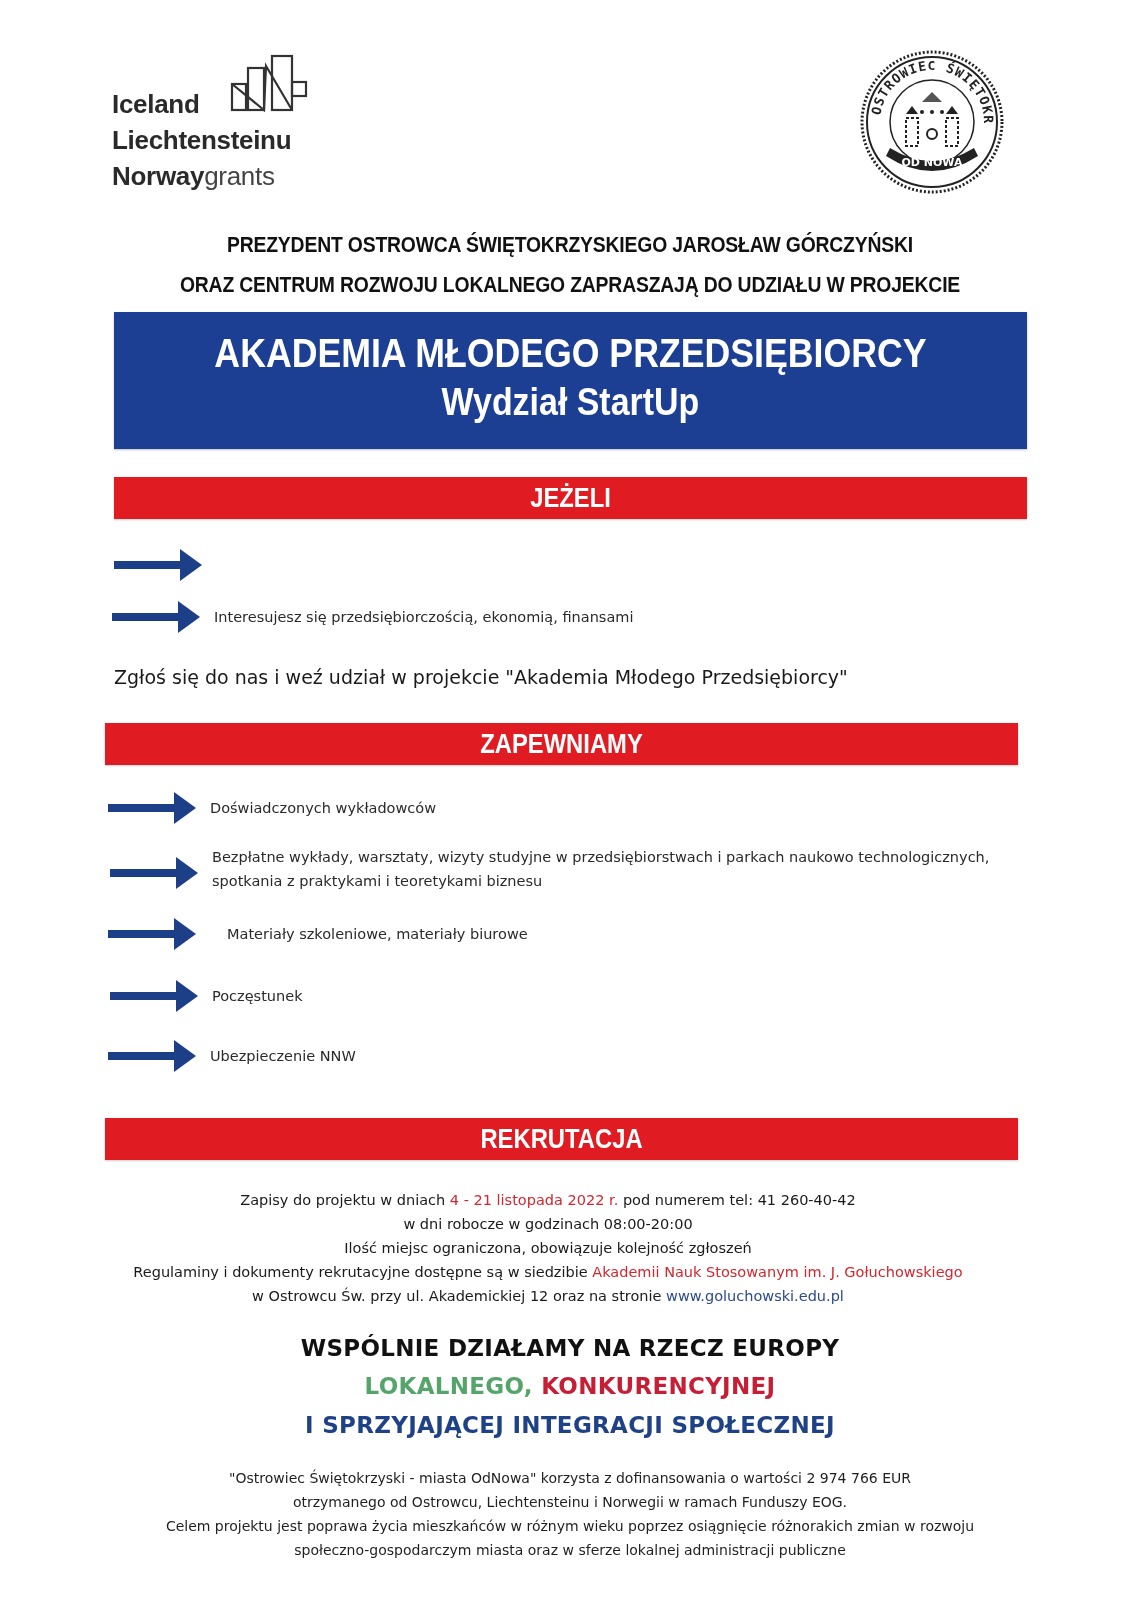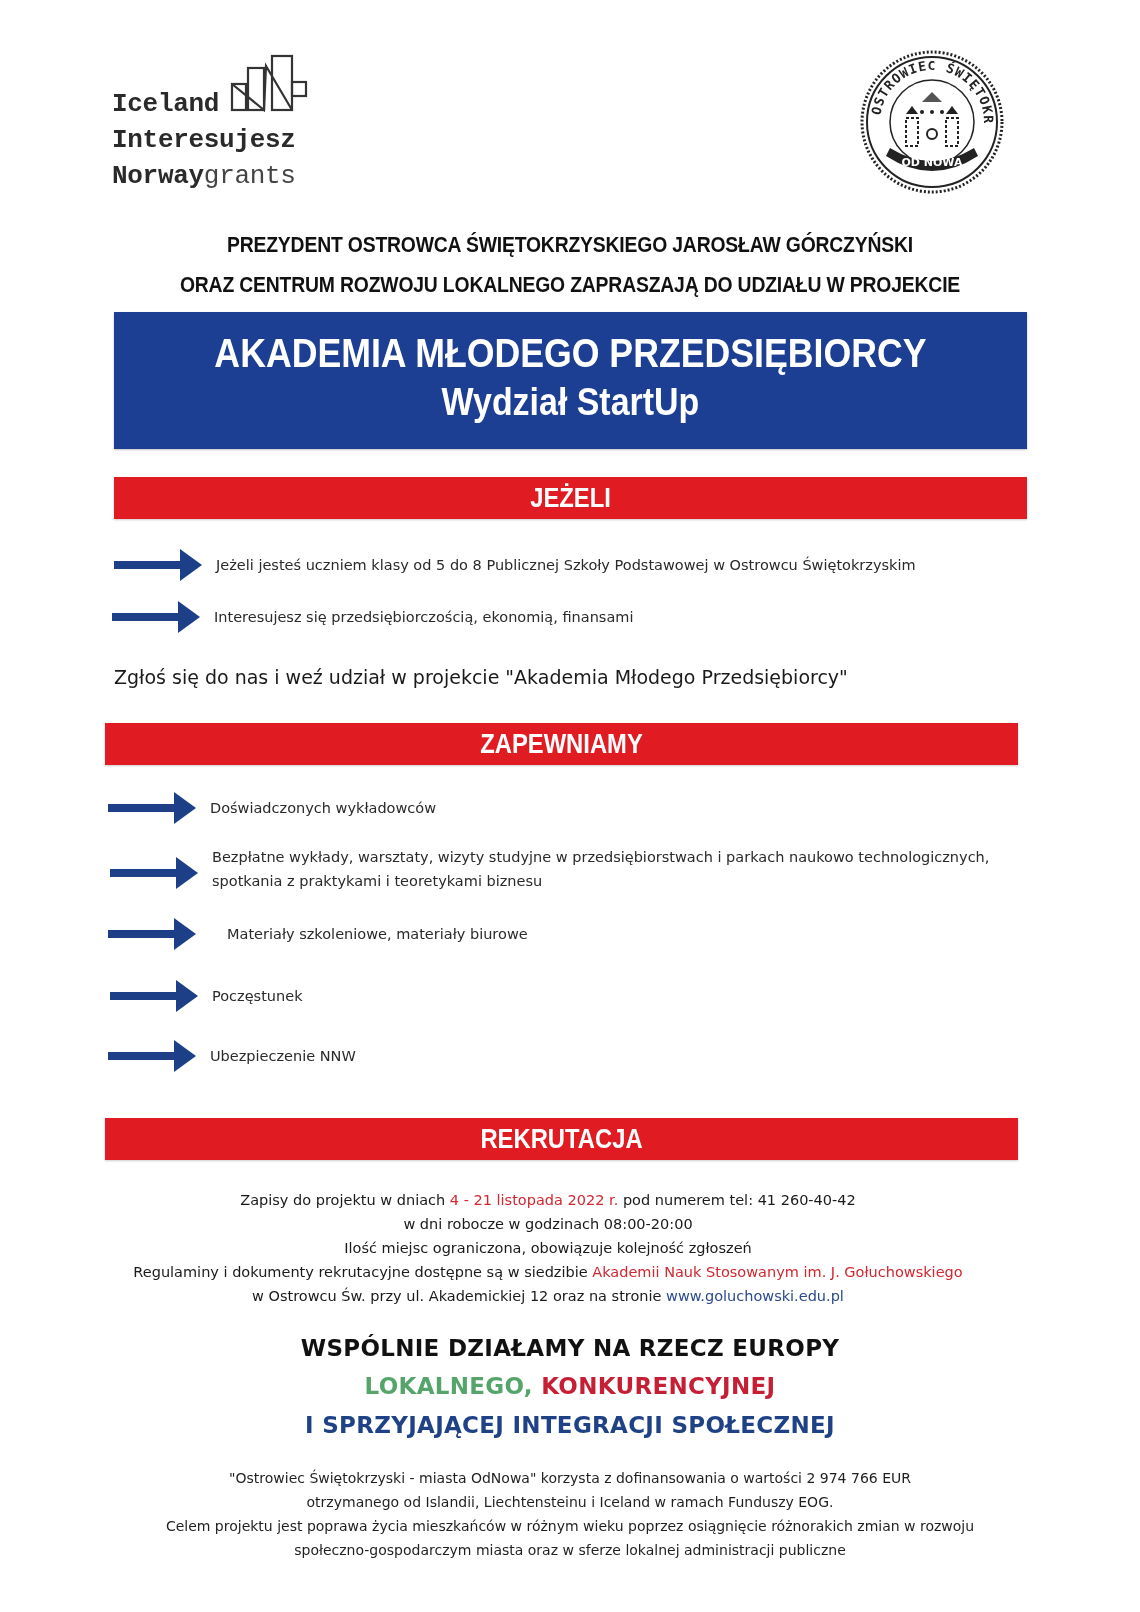--- a/index.html
+++ b/index.html
@@ -1,21 +1,21 @@
 <!DOCTYPE html>
 <html><head>
 <meta charset="utf-8">
 <style>
   html, body { margin: 0; padding: 0; background: #ffffff; }
   body { width: 1140px; height: 1612px; position: relative; overflow: hidden; font-family: "DejaVu Sans", sans-serif; color: #222; }
   .abs { position: absolute; }
 
   
   .eea-logo { left: 112px; top: 52px; width: 210px; height: 145px; }
-  .eea-text { position: absolute; left: 0; font-family: Liberation Mono, monospace; font-weight: bold; font-size: 26px; color: #2a2a2a; line-height: 36px; letter-spacing: -0.3px; }
+  .eea-text { position: absolute; left: 0; font-family: Liberation Sans, sans-serif; font-weight: bold; font-size: 26px; color: #2a2a2a; line-height: 36px; letter-spacing: -0.3px; }
   .eea-text.l1 { top: 34px; }
   .eea-text.l2 { top: 70px; }
   .eea-text.l3 { top: 106px; }
   .eea-text .light { font-weight: normal; color: #444; }
   .eea-mark { position: absolute; left: 118px; top: 0; }
 
   .city-seal { left: 858px; top: 48px; width: 148px; height: 148px; }
 
   
   .headline { left: 0; width: 1140px; text-align: center; font-family: "Liberation Sans", sans-serif; font-weight: bold; font-size: 22.5px; color: #111; transform: scaleX(0.86); transform-origin: 570px 0; letter-spacing: -0.2px; }
@@ -58,21 +58,21 @@
   <svg class="eea-mark" width="80" height="62" viewBox="0 0 80 62">
     <g fill="none" stroke="#333" stroke-width="2.2">
       <rect x="2" y="32" width="14" height="26"></rect>
       <rect x="18" y="16" width="16" height="42"></rect>
       <rect x="42" y="4" width="20" height="54"></rect>
       <rect x="62" y="30" width="14" height="14"></rect>
       <path d="M2 32 L34 58 L36 14 L62 58"></path>
     </g>
   </svg>
   <div class="eea-text l1">Iceland</div>
-  <div class="eea-text l2">Interesujesz</div>
+  <div class="eea-text l2">Liechtensteinu</div>
   <div class="eea-text l3"><span>Norway</span><span class="light">grants</span></div>
 </div>
 
 <div class="abs city-seal">
   <svg width="148" height="148" viewBox="0 0 148 148">
     <defs>
       <path id="arcTop" d="M22 74 A52 52 0 0 1 126 74"></path>
     </defs>
     <circle cx="74" cy="74" r="70" fill="#fff" stroke="#222" stroke-width="3" stroke-dasharray="2 2"></circle>
     <circle cx="74" cy="74" r="65" fill="none" stroke="#222" stroke-width="2"></circle>
@@ -103,21 +103,20 @@
 </div>
 
 <div class="abs red-bar bar-jezeli">
   <span>JEŻELI</span>
 </div>
 
 <div class="abs arrow-row" style="left:114px; top:547px;">
   <svg class="arrow" viewBox="0 0 90 36">
       <path d="M0 14 H66 V2 L88 18 L66 34 V22 H0 Z" fill="#1d3f88"></path>
     </svg>
-  <span class="item-text">Jeżeli jesteś uczniem klasy od 5 do 8 Publicznej Szkoły Podstawowej w Ostrowcu Świętokrzyskim</span>
 </div>
 <div class="abs arrow-row" style="left:112px; top:599px;">
   <svg class="arrow" viewBox="0 0 90 36">
       <path d="M0 14 H66 V2 L88 18 L66 34 V22 H0 Z" fill="#1d3f88"></path>
     </svg>
   <span class="item-text">Interesujesz się przedsiębiorczością, ekonomią, finansami</span>
 </div>
 
 <div class="abs cta">Zgłoś się do nas i weź udział w projekcie "Akademia Młodego Przedsiębiorcy"</div>
 
@@ -175,15 +174,15 @@
   <span>w Ostrowcu Św. przy ul. Akademickiej 12 oraz na stronie </span><span class="link">www.goluchowski.edu.pl</span>
 </div>
 
 <div class="abs slogan" style="top:1335px; color:#111;">WSPÓLNIE DZIAŁAMY NA RZECZ EUROPY</div>
 <div class="abs slogan" style="top:1373px;">
   <span class="green">LOKALNEGO,</span> <span class="crimson">KONKURENCYJNEJ</span>
 </div>
 <div class="abs slogan navy" style="top:1412px;">I SPRZYJAJĄCEJ INTEGRACJI SPOŁECZNEJ</div>
 
 <div class="abs footer" style="top:1466px;">"Ostrowiec Świętokrzyski - miasta OdNowa" korzysta z dofinansowania o wartości 2 974 766 EUR</div>
-<div class="abs footer" style="top:1490px;">otrzymanego od Islandii, Liechtensteinu i Iceland w ramach Funduszy EOG.</div>
+<div class="abs footer" style="top:1490px;">otrzymanego od Ostrowcu, Liechtensteinu i Norwegii w ramach Funduszy EOG.</div>
 <div class="abs footer" style="top:1514px;">Celem projektu jest poprawa życia mieszkańców w różnym wieku poprzez osiągnięcie różnorakich zmian w rozwoju</div>
 <div class="abs footer" style="top:1538px;">społeczno-gospodarczym miasta oraz w sferze lokalnej administracji publiczne</div>
 
 </body></html>

